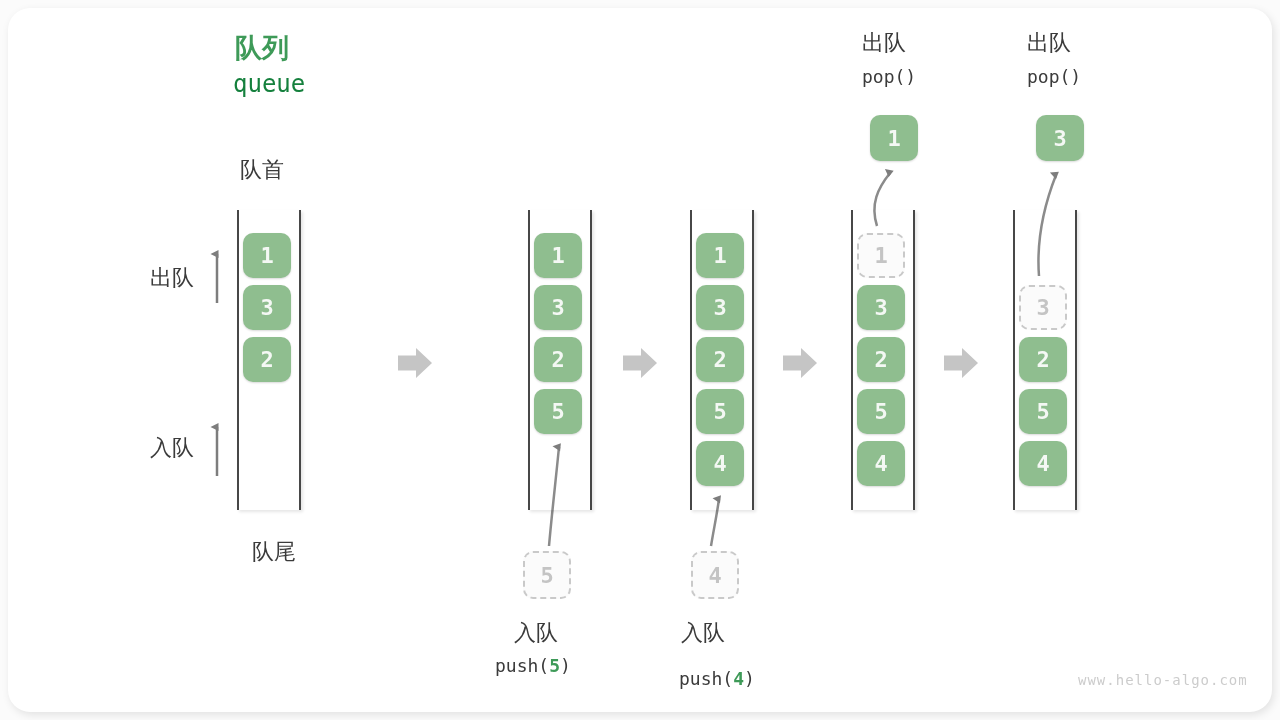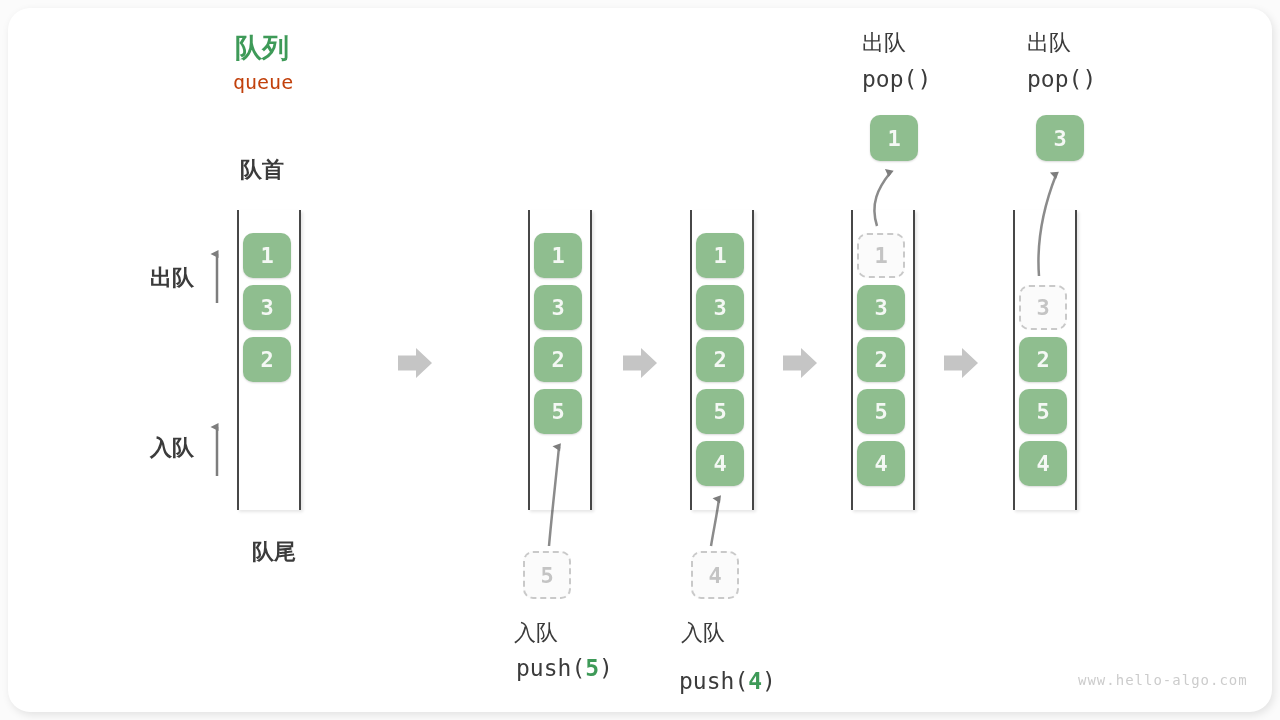--- a/index.html
+++ b/index.html
@@ -3,23 +3,23 @@
 <meta charset="utf-8">
 <style>
   html,body{margin:0;padding:0;background:#f2f2f2;}
   .canvas{position:relative;width:1280px;height:720px;background:#fbfbfb;overflow:hidden;
           font-family:"Liberation Sans",sans-serif;}
   .card{position:absolute;left:8px;top:8px;width:1264px;height:704px;background:#ffffff;
         border-radius:22px;box-shadow:2px 3px 8px rgba(0,0,0,0.10);}
   .abs{position:absolute;}
 
   .title-zh{font-size:27px;font-weight:700;color:#3E9A58;}
-  .title-en{font-family:"DejaVu Sans Mono",monospace;font-size:20px;color:#c2410c;}
+  .title-en{font-family:"DejaVu Sans Mono",monospace;font-size:24px;color:#15803d;}
 
-  .side-label{font-size:22px;font-weight:700;color:#3B3B3B;white-space:nowrap;}
+  .side-label{font-size:22px;font-weight:400;color:#3B3B3B;white-space:nowrap;}
 
   .channel{position:absolute;top:210px;width:60px;height:300px;
            border-left:2px solid #474747;border-right:2px solid #474747;
            box-shadow:2px 2px 3px rgba(0,0,0,0.10);}
   .qbox{position:absolute;left:4px;width:48px;height:45px;border-radius:10px;
         background:#8FBE8F;color:#F4F8F4;display:flex;align-items:center;justify-content:center;
         font-family:"DejaVu Sans Mono",monospace;font-size:22px;font-weight:700;
         box-shadow:0 1px 2px rgba(0,0,0,0.15);}
   .ghost{position:absolute;left:4px;width:48px;height:45px;border-radius:10px;box-sizing:border-box;
          background:#FBFBFB;border:2px dashed #C9C9C9;color:#C4C4C4;
@@ -30,21 +30,21 @@
             font-family:"DejaVu Sans Mono",monospace;font-size:22px;font-weight:700;
             box-shadow:0 1px 2px rgba(0,0,0,0.15);}
   .pendbox{position:absolute;width:48px;height:48px;border-radius:10px;box-sizing:border-box;
            background:#FBFBFB;border:2px dashed #C9C9C9;color:#C4C4C4;
            display:flex;align-items:center;justify-content:center;
            font-family:"DejaVu Sans Mono",monospace;font-size:22px;font-weight:700;}
 
   .slot0{top:23px;}.slot1{top:75px;}.slot2{top:127px;}.slot3{top:179px;}.slot4{top:231px;}
 
   .op-zh{font-size:22px;color:#3B3B3B;white-space:nowrap;}
-  .op-code{font-family:"DejaVu Sans Mono",monospace;font-size:23px;color:#3B3B3B;white-space:nowrap;}
+  .op-code{font-family:"DejaVu Sans Mono",monospace;font-size:18px;color:#3B3B3B;white-space:nowrap;}
   .code-arg{color:#3E9A58;font-weight:700;}
 
   .watermark{font-family:"DejaVu Sans Mono",monospace;font-size:14px;color:#CCCCCC;letter-spacing:1px;}
 
   svg.overlay{position:absolute;left:0;top:0;width:1280px;height:720px;pointer-events:none;}
 </style>
 </head>
 <body>
 
 <div class="canvas">
@@ -87,21 +87,21 @@
   </div>
 
   <div class="channel" style="left:528px;">
     <div class="qbox slot0">1</div>
     <div class="qbox slot1">3</div>
     <div class="qbox slot2">2</div>
     <div class="qbox slot3">5</div>
   </div>
   <div class="pendbox" style="left:523px;top:551px;">5</div>
   <div class="abs op-zh" style="left:514px;top:618px;">入队</div>
-  <div class="abs op-code" style="left:516px;top:655px;"><span>push(</span><span class="code-arg">5</span><span>)</span></div>
+  <div class="abs op-code" style="left:495px;top:655px;"><span>push(</span><span class="code-arg">5</span><span>)</span></div>
 
   <div class="channel" style="left:690px;">
     <div class="qbox slot0">1</div>
     <div class="qbox slot1">3</div>
     <div class="qbox slot2">2</div>
     <div class="qbox slot3">5</div>
     <div class="qbox slot4">4</div>
   </div>
   <div class="pendbox" style="left:691px;top:551px;">4</div>
   <div class="abs op-zh" style="left:681px;top:618px;">入队</div>

